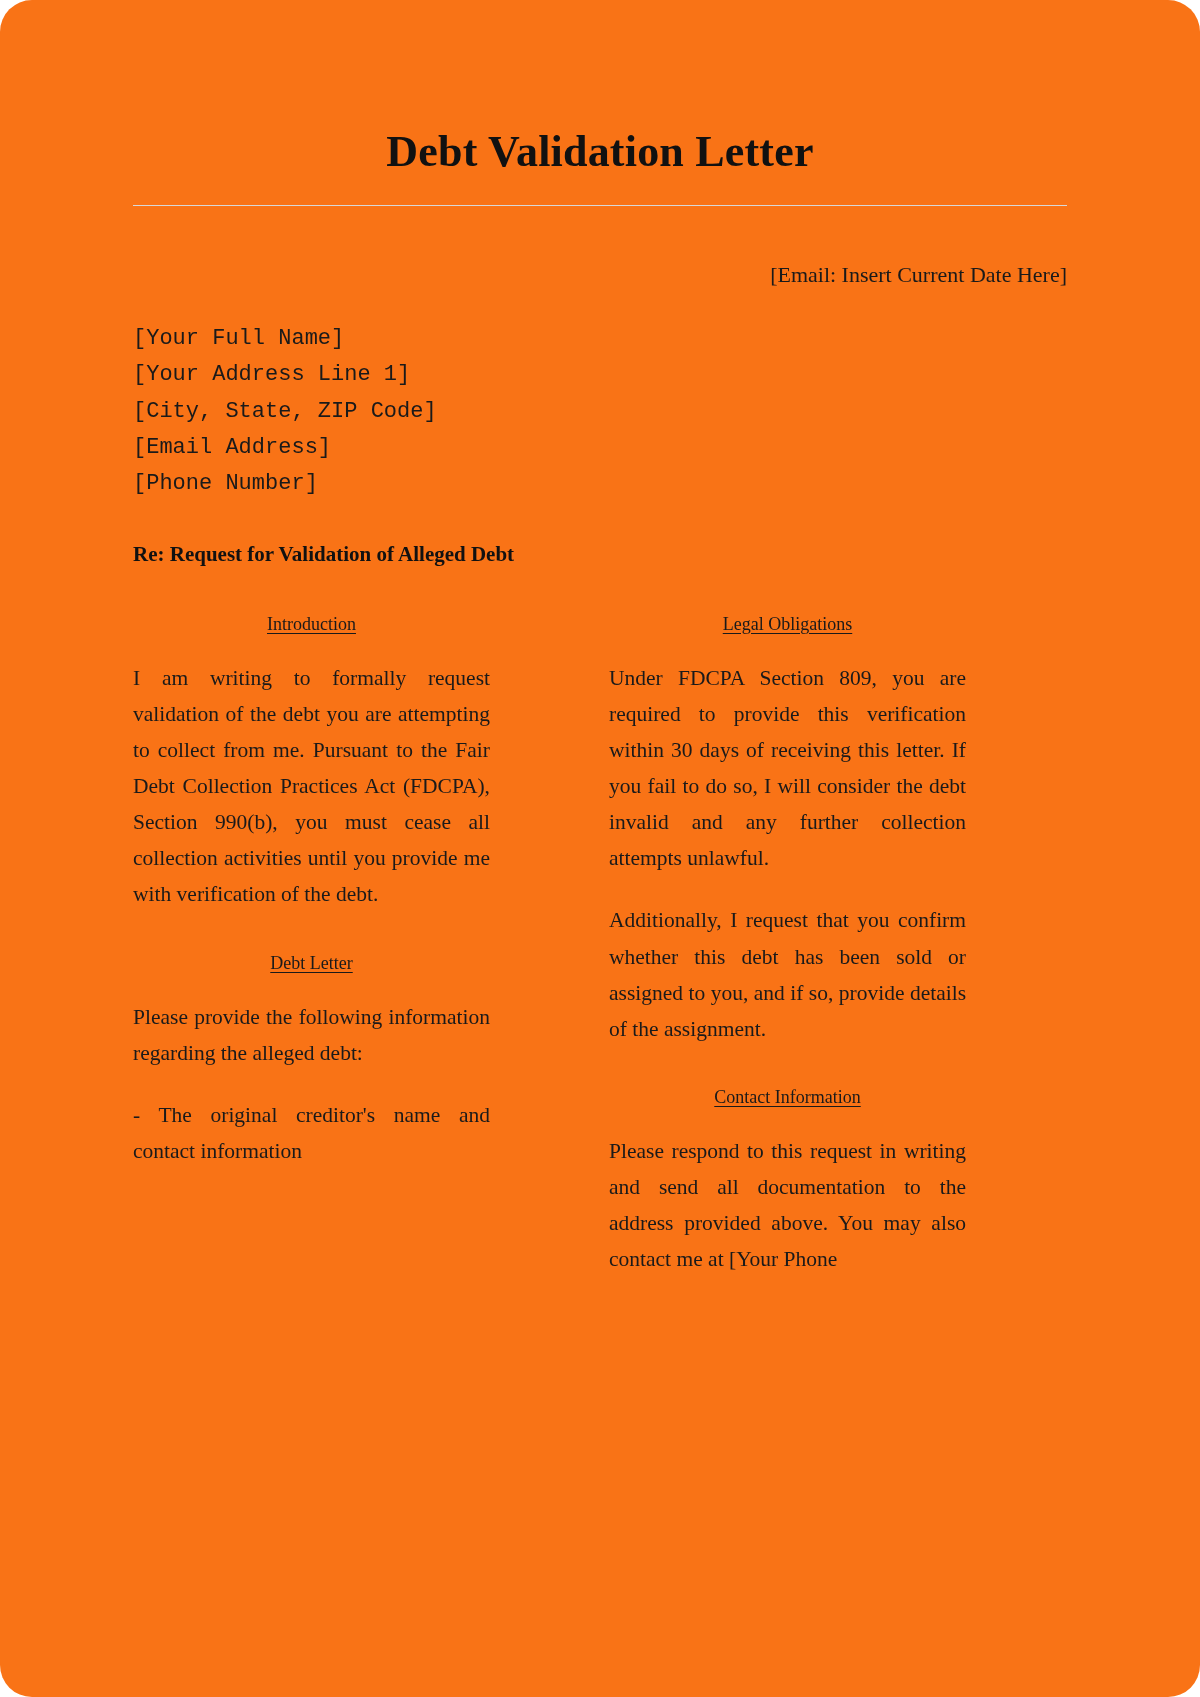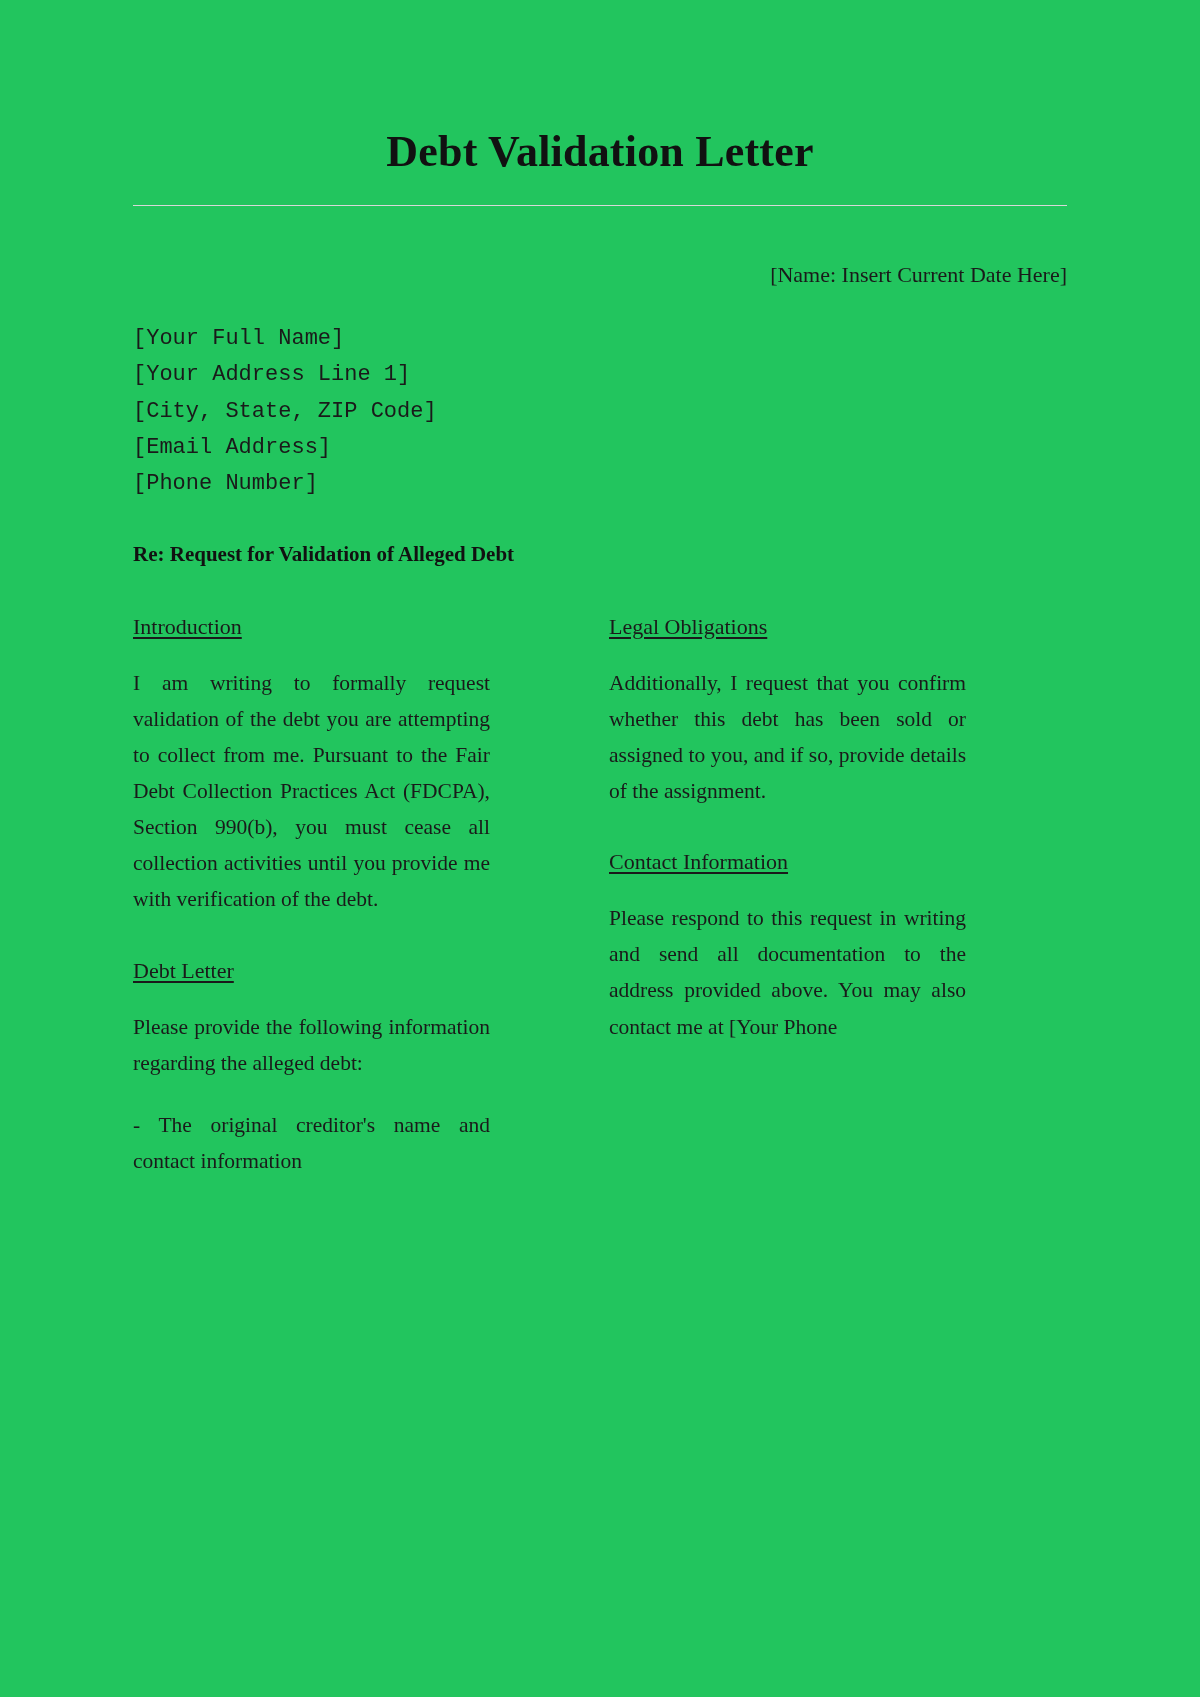--- a/index.html
+++ b/index.html
@@ -13,21 +13,22 @@
     overflow: hidden;
     font-family: "Liberation Serif", "DejaVu Serif", serif;
     color: #1a1a1a;
   }
   .page {
     width: 1200px;
     height: 1697px;
     box-sizing: border-box;
     padding: 0 133px;
     position: relative;
-    background: #22c55e;
+    background: #f97316;
+    border-radius: 32px;
   }
   .doc-header {
     padding-top: 128px;
     text-align: center;
   }
   .doc-header-title {
     font-size: 44px;
     font-weight: bold;
     letter-spacing: 0.2px;
     line-height: 1.1;
@@ -76,21 +77,22 @@
     margin-top: 47px;
     display: flex;
     flex-direction: row;
     gap: 0;
   }
   .column {
     width: 357px;
   }
   .column.left { margin-right: 119px; }
   .section-heading {
-    font-size: 22px;
+    text-align: center;
+    font-size: 18px;
     font-weight: normal;
     text-decoration: underline;
     text-underline-offset: 3px;
     color: #1a1a1a;
     margin: 0 0 25px 0;
   }
   .section-block + .section-block {
     margin-top: 40px;
   }
   .body-para {
@@ -108,21 +110,21 @@
 <body>
 
 <div class="page">
 
   <div class="doc-header">
     <h1 class="doc-header-title">Debt Validation Letter</h1>
     <hr class="header-rule">
   </div>
 
 
-  <div class="date-line">[Name: Insert Current Date Here]</div>
+  <div class="date-line">[Email: Insert Current Date Here]</div>
 
   <div class="address-block">
     <span class="address-line">[Your Full Name]</span>
     <span class="address-line">[Your Address Line 1]</span>
     <span class="address-line">[City, State, ZIP Code]</span>
     <span class="address-line">[Email Address]</span>
     <span class="address-line">[Phone Number]</span>
   </div>
 
   <div class="re-line">Re: Request for Validation of Alleged Debt</div>
@@ -141,20 +143,21 @@
         <p class="body-para">Please provide the following information regarding the alleged debt:</p>
         <p class="body-para">- The original creditor's name and contact information</p>
       </div>
 
     </div>
 
     <div class="column right">
 
       <div class="section-block">
         <div class="section-heading">Legal Obligations</div>
+        <p class="body-para">Under FDCPA Section 809, you are required to provide this verification within 30 days of receiving this letter. If you fail to do so, I will consider the debt invalid and any further collection attempts unlawful.</p>
         <p class="body-para">Additionally, I request that you confirm whether this debt has been sold or assigned to you, and if so, provide details of the assignment.</p>
       </div>
 
       <div class="section-block">
         <div class="section-heading">Contact Information</div>
         <p class="body-para">Please respond to this request in writing and send all documentation to the address provided above. You may also contact me at [Your Phone</p>
       </div>
 
     </div>
 

